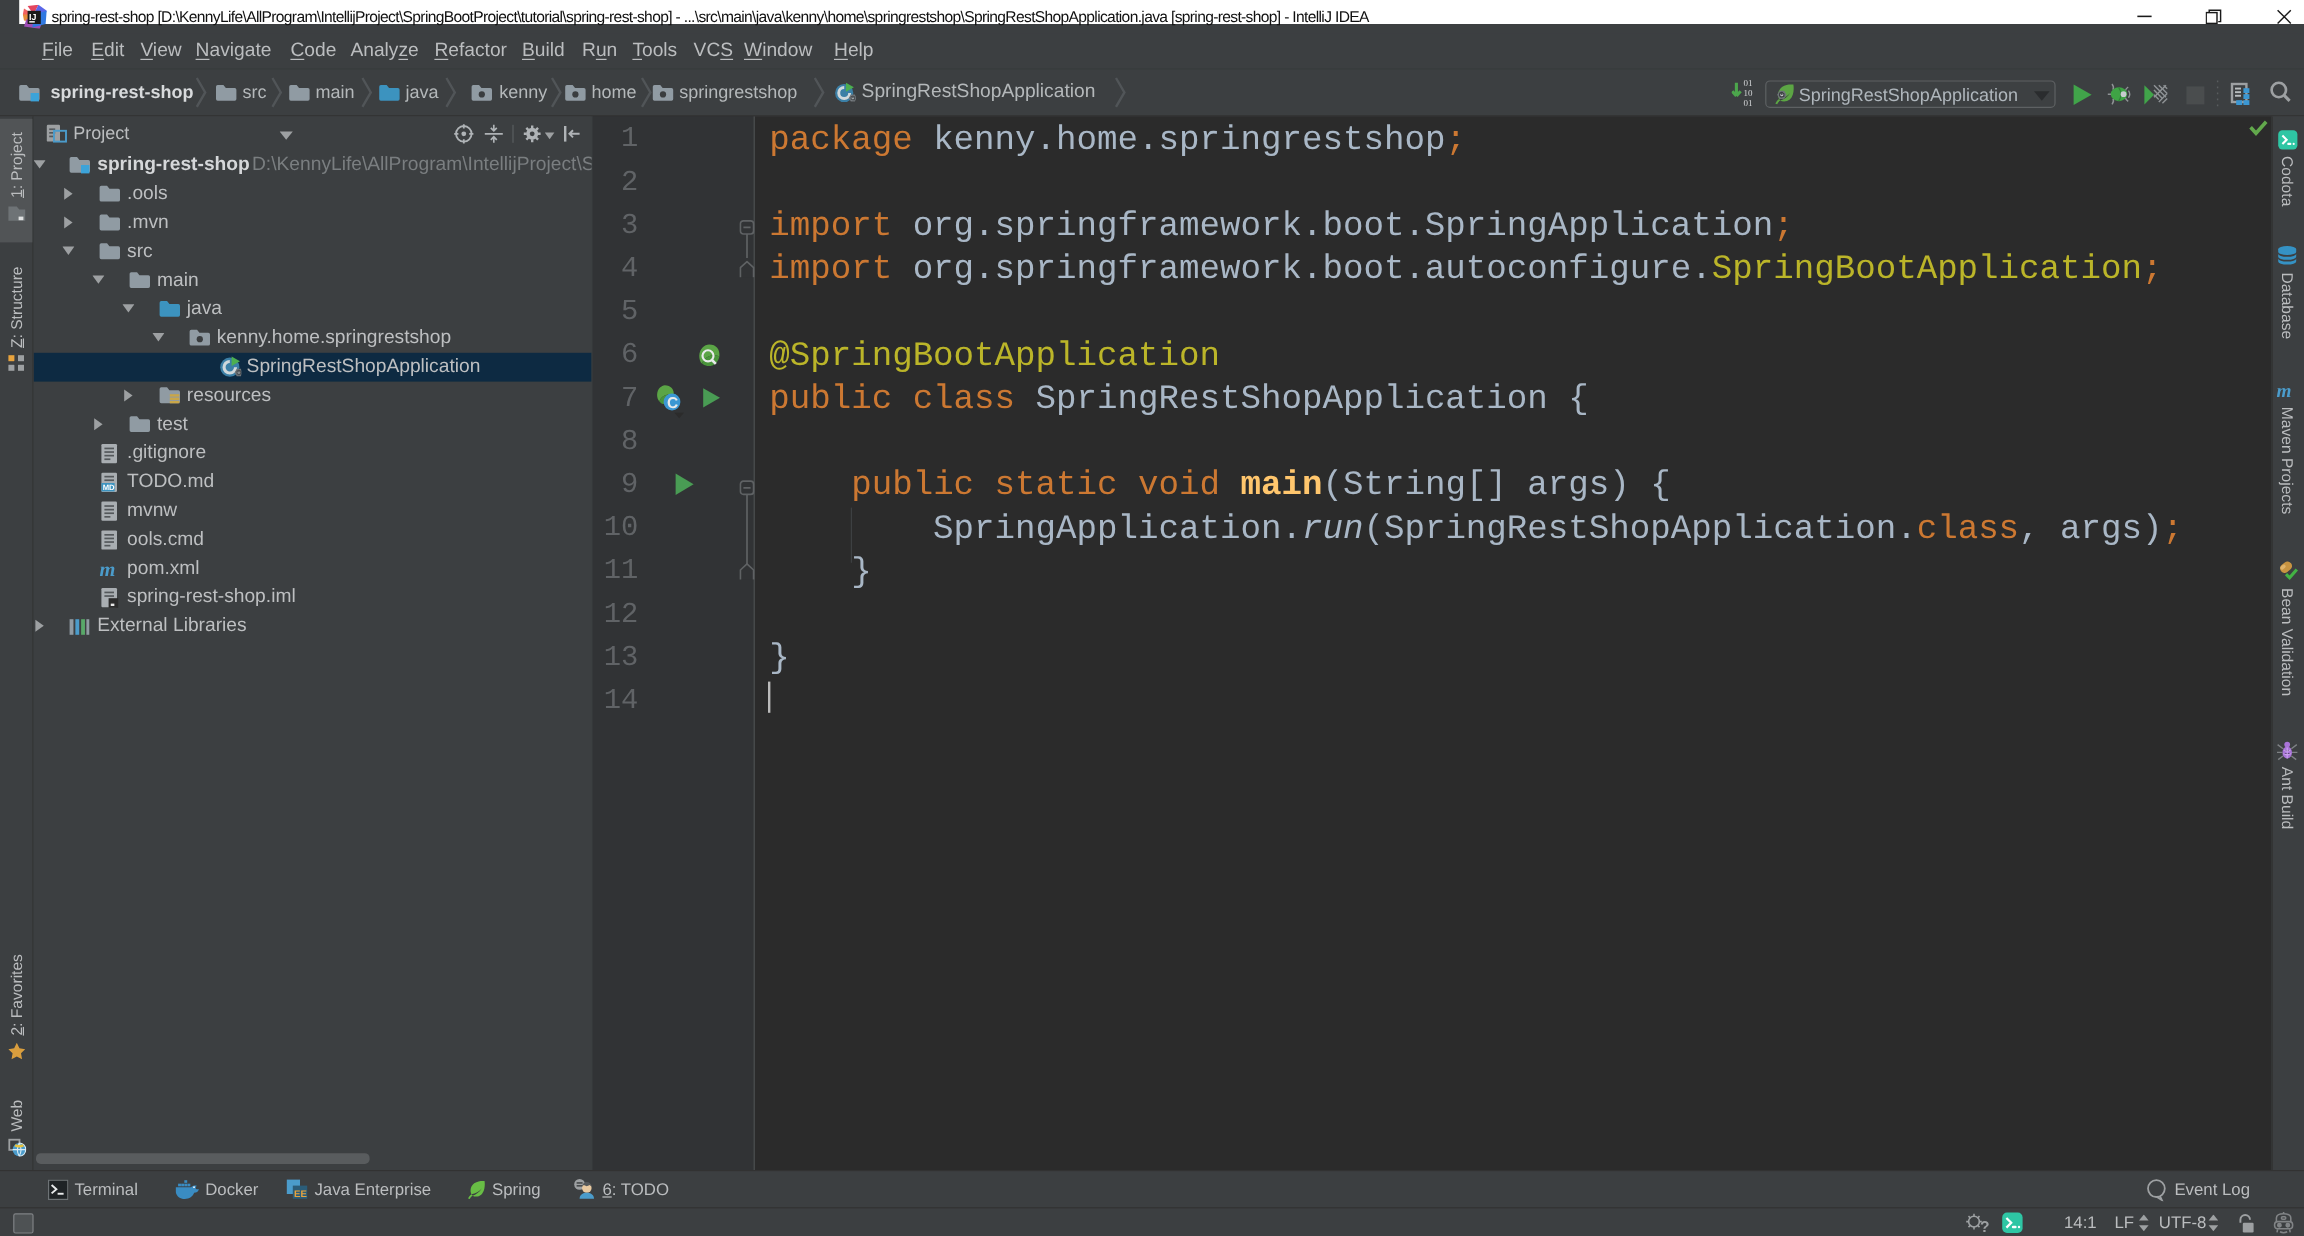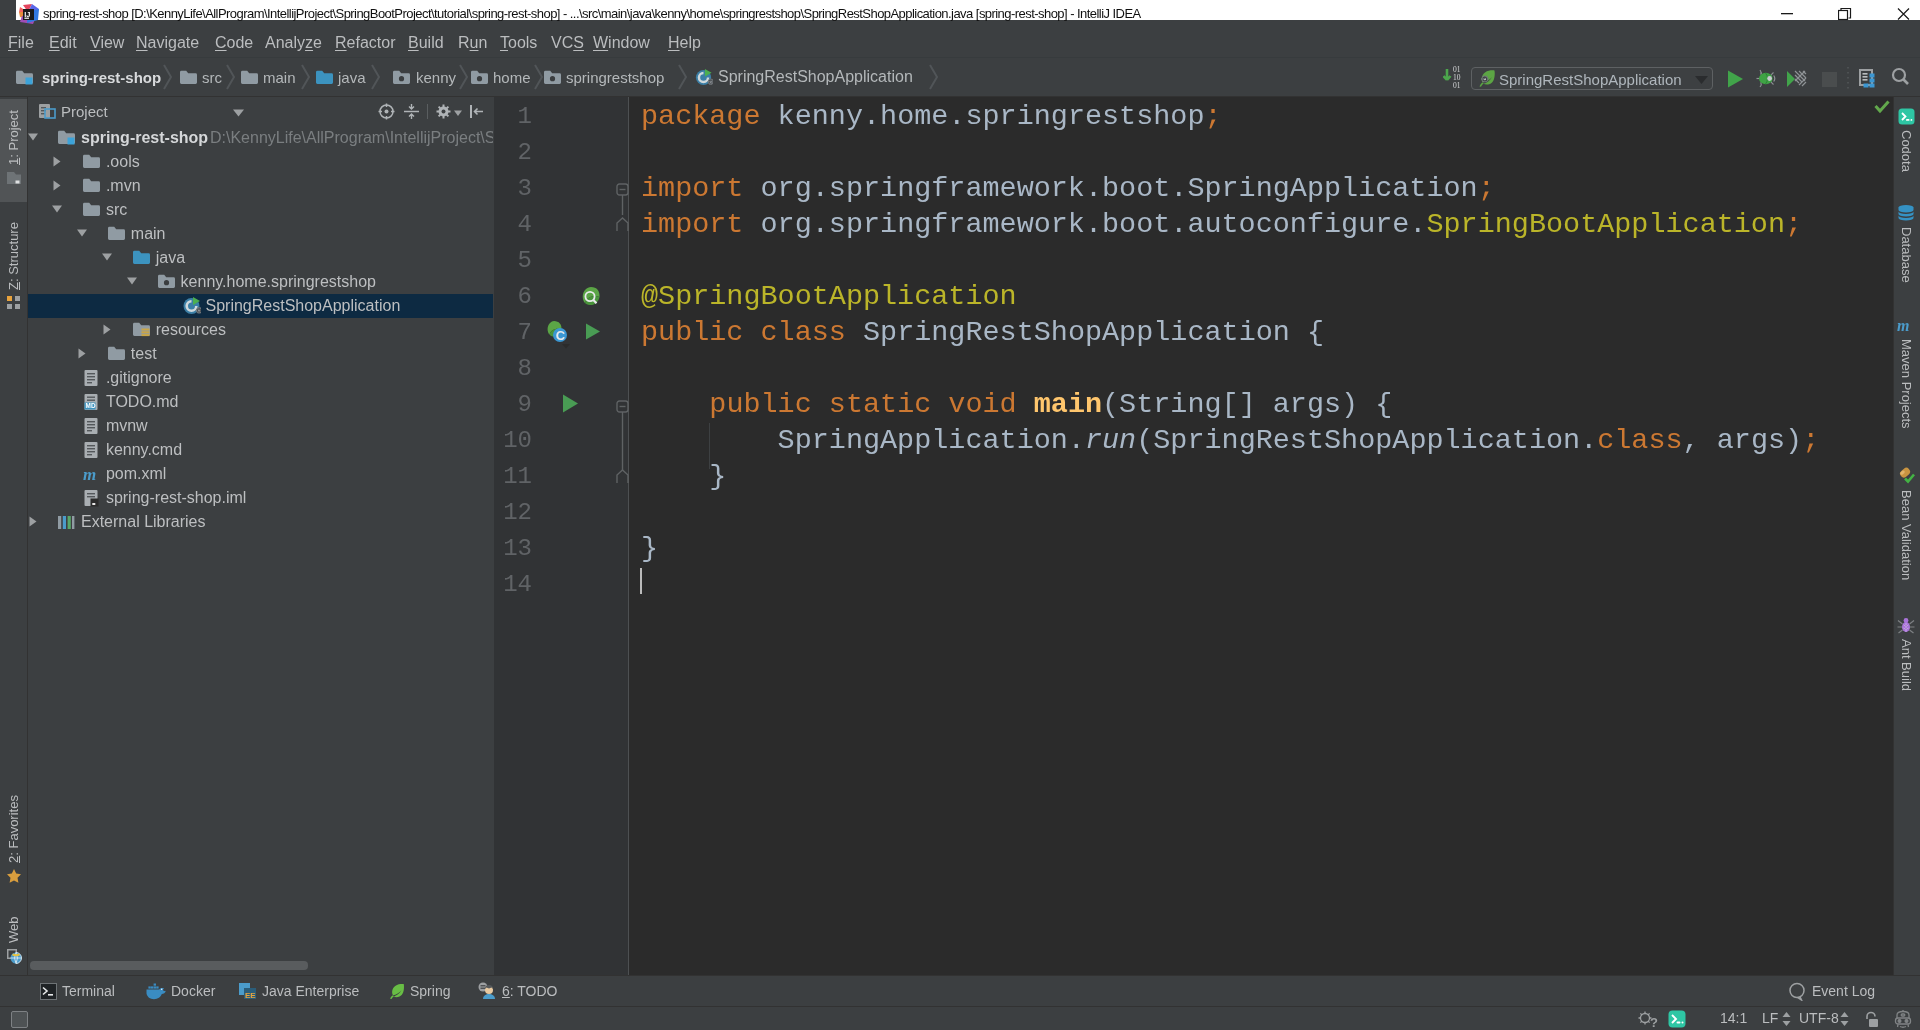--- a/index.html
+++ b/index.html
@@ -4,21 +4,21 @@
 <style>
 * { margin:0; padding:0; box-sizing:border-box; }
 html,body { width:1920px; height:1030px; overflow:hidden; background:#3C3F41;
   font-family:"Liberation Sans", sans-serif; }
 .abs { position:absolute; }
 
 #titlebar { position:absolute; left:0; top:0; width:1920px; height:20px; background:#FFFFFF;margin-left:16px; }
 #title-text { position:absolute; left:27px; top:6px; font-size:13px; letter-spacing:-0.55px; color:#101010; white-space:nowrap; }
 
 #menubar { position:absolute; left:0; top:28px; width:1920px; height:30px; background:#3C3F41; border-bottom:1px solid #373B3D; }
-#menubar span.mi { position:absolute; top:6px; font-size:16px; color:#BBBDBF; white-space:nowrap; }
+#menubar span.mi { position:absolute; top:6px; font-size:16px; color:#BBBDBF; white-space:nowrap;margin-left:27px; }
 #menubar u { text-decoration:underline; text-underline-offset:2px; }
 
 #navbar { position:absolute; left:0; top:58px; width:1920px; height:39px; background:#3C3F41; border-bottom:1px solid #323232; }
 .crumb { position:absolute; top:11px; font-size:15px; color:#B4B8BA; white-space:nowrap; }
 .crumb.bold { font-weight:bold; color:#D8DADC; }
 .crumb.file { font-size:16px; }
 .chev { position:absolute; top:5px; }
 .cicon { position:absolute; top:11px; }
 #lstripe { position:absolute; left:0; top:97px; width:28px; height:878px; background:#3C3F41; border-right:1px solid #323232; }
 #project { position:absolute; left:28px; top:97px; width:465px; height:878px; background:#3C3F41; }
@@ -460,21 +460,21 @@
   <div class="trow" style="top:288px">
         <svg class="ticon" style="left:53.9px" width="19" height="18" viewBox="0 0 19 18">
           <use href="#filegen"></use>
         </svg>
         <span class="lbl" style="left:77.9px">mvnw</span>
       </div>
   <div class="trow" style="top:312px">
         <svg class="ticon" style="left:53.9px" width="19" height="18" viewBox="0 0 19 18">
           <use href="#filegen"></use>
         </svg>
-        <span class="lbl" style="left:77.9px">kenny.cmd</span>
+        <span class="lbl" style="left:77.9px">ools.cmd</span>
       </div>
   <div class="trow" style="top:336px">
         <svg class="ticon" style="left:53.9px" width="19" height="18" viewBox="0 0 19 18">
           <use href="#maven"></use>
         </svg>
         <span class="lbl" style="left:77.9px">pom.xml</span>
       </div>
   <div class="trow" style="top:360px">
         <svg class="ticon" style="left:53.9px" width="19" height="18" viewBox="0 0 19 18">
           <use href="#fileiml"></use>

